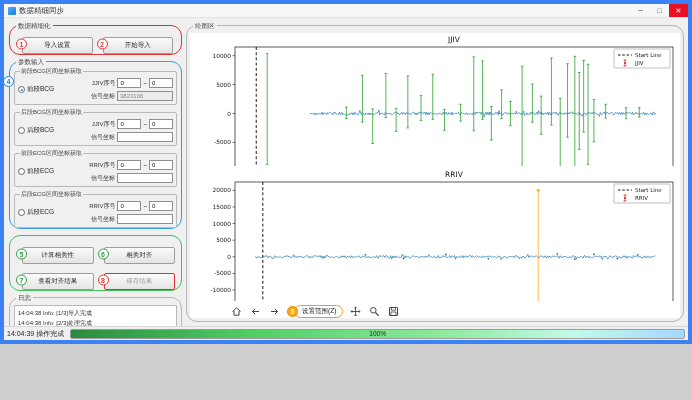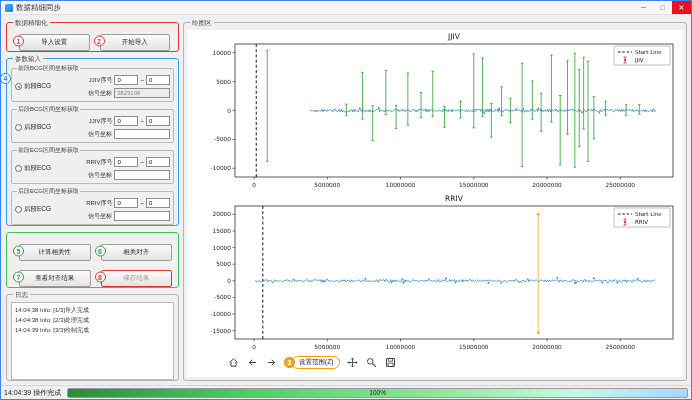--- a/index.html
+++ b/index.html
@@ -1,30 +1,30 @@
 <!DOCTYPE html>
 <html><head>
 <meta charset="utf-8">
 <style>
   *{box-sizing:border-box;margin:0;padding:0}
   body{background:#cfcfcf;font-family:"Liberation Sans","DejaVu Sans",sans-serif;}
-  .window{position:relative;width:692px;height:400px;background:#f0f0f0;border:1px solid #3b82f6;overflow:hidden}
+  .window{position:relative;width:692px;height:344px;background:#f0f0f0;border:4px solid #3b82f6;overflow:hidden}
   
   .titlebar{height:14px;display:flex;align-items:center;background:#f7f7f7;border-bottom:1px solid #e2e2e2;padding-left:4px;gap:3px}
   .app-icon{width:8px;height:8px;background:linear-gradient(135deg,#4dabf7,#1c7ed6);border-radius:1px;flex:0 0 auto}
   .title-text{font-size:7.5px;color:#333;white-space:nowrap}
   .win-controls{margin-left:auto;display:flex;height:100%}
   .win-btn{width:19px;display:flex;align-items:center;justify-content:center;font-size:7px;color:#444;cursor:default}
   .win-btn.close{background:#e81123;color:#fff}
   
   .content{position:absolute;top:14px;bottom:14px;left:0;right:0;display:flex}
   .left-col{width:180px;padding:1px 2px 0 5px;display:flex;flex-direction:column}
   .right-col{flex:1;padding:1px 4px 0 2px;display:flex;flex-direction:column}
   
-  .group{position:relative;border:1px solid #b5b5b5;border-radius:3px;margin-top:6px;padding:7px 4px 0}
+  .group{position:relative;border:1px solid #b5b5b5;border-radius:11px;margin-top:6px;padding:7px 4px 0}
   .group>.gtitle{position:absolute;top:-5px;left:6px;background:#f0f0f0;padding:0 2px;font-size:6.5px;color:#444;line-height:1.4;white-space:nowrap}
   .group.red{border:1.5px solid #e03131}
   .group.blue{border:1.5px solid #339af0}
   .group.green{border:1.5px solid #40c057}
   
   .badge{width:11px;height:11px;border-radius:50%;background:#fff;border:1.3px solid #e03131;color:#e03131;font-size:7px;font-weight:bold;display:flex;align-items:center;justify-content:center;line-height:1;flex:0 0 auto}
   .badge.red{border-color:#e03131;color:#e03131}
   .badge.green{border-color:#2f9e44;color:#2f9e44}
   .badge.blue{border-color:#1c7ed6;color:#1c7ed6}
   .badge.orange{background:#f8a81b;border-color:#e8820c;color:#fff}

